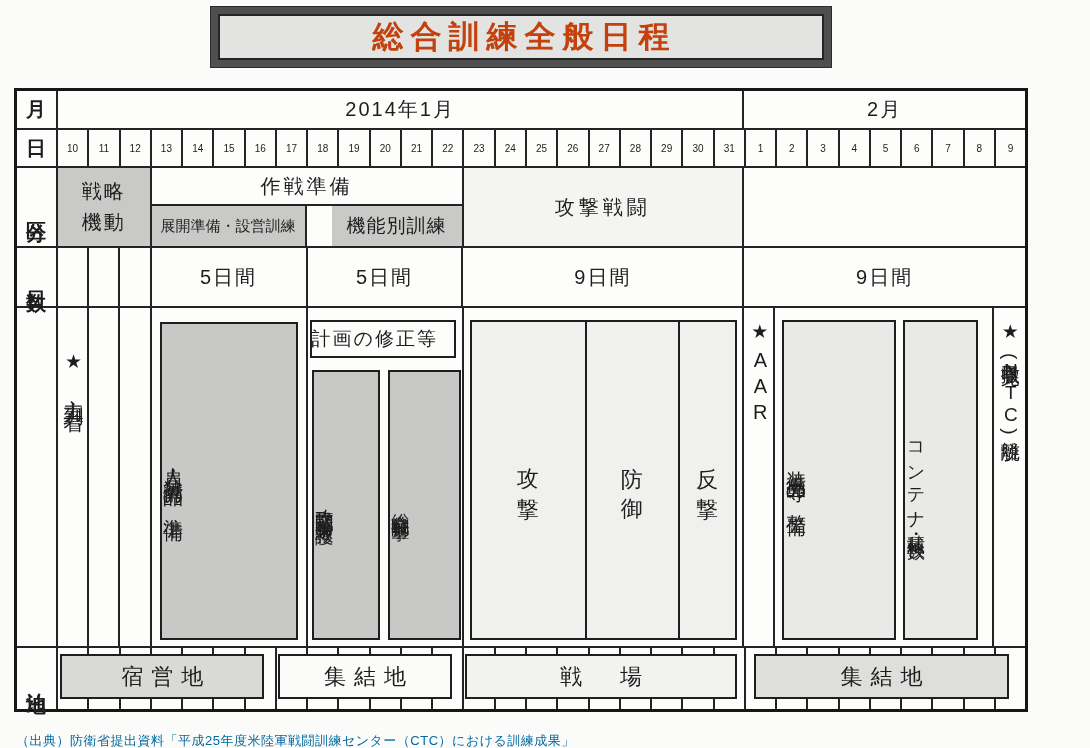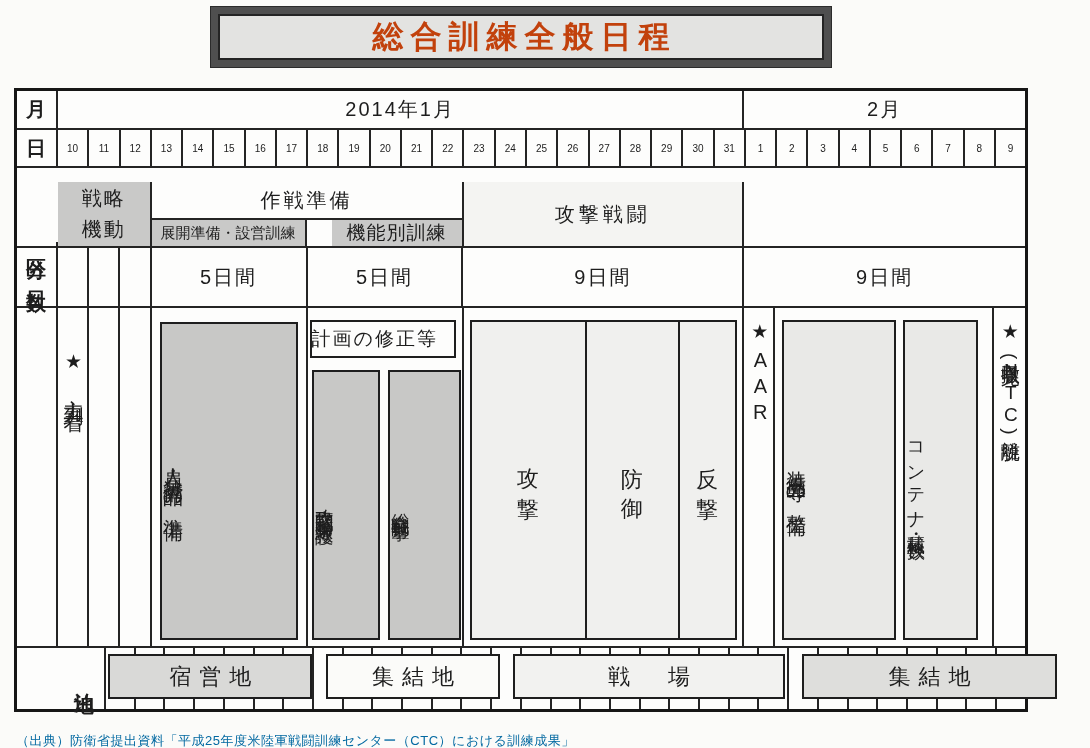--- a/index.html
+++ b/index.html
@@ -24,21 +24,21 @@
   }
 
   
   :root { --cw: calc(967px / 31); --line:#242424; }
   .gantt {
     position:absolute; left:14px; top:88px; width:1014px; height:624px;
     border:3px solid #161616; background:#fdfdfc;
     display:flex; flex-direction:column;
   }
   .row { display:flex; width:100%; border-bottom:2px solid var(--line); }
-  .row:last-child { border-bottom:none;padding-left:48px; }
+  .row:last-child { border-bottom:none; }
   .label-cell {
     width:41px; flex:0 0 41px; border-right:2px solid var(--line);
     display:flex; align-items:center; justify-content:center;
     font-size:20px; font-weight:bold; letter-spacing:1px;
   }
   .vlabel { writing-mode:vertical-rl; text-orientation:upright; line-height:1; letter-spacing:2px; }
   .row-content { position:relative; flex:1; display:flex; }
 
   
   .row-month { height:39px; }
@@ -48,21 +48,21 @@
 
   
   .row-day { height:38px; }
   .day-cell {
     flex:1 1 0; border-right:2px solid var(--line);
     display:flex; align-items:center; justify-content:center; font-size:10px;
   }
   .day-cell:last-child { border-right:none; }
 
   
-  .row-cat { height:80px;align-items:flex-end; }
+  .row-cat { height:80px; }
   .cat-cell { display:flex; align-items:center; justify-content:center; font-size:20px; }
   .cat-senryaku {
     width:calc(var(--cw) * 3); border-right:2px solid var(--line);
     background:#c9c9c8; text-align:center;
   }
   .cat-senryaku span { width:48px; line-height:1.55; word-break:break-all; letter-spacing:2px; }
   .cat-group { width:calc(var(--cw) * 10); border-right:2px solid var(--line); display:flex; flex-direction:column; }
   .cat-group-top { height:38px; border-bottom:2px solid var(--line); display:flex; align-items:center; justify-content:center; font-size:20px; letter-spacing:3px; }
   .cat-group-bottom { flex:1; display:flex;gap:25px; }
   .cat-tenkai { width:50%; border-right:2px solid var(--line); background:#c9c9c8; font-size:15px; letter-spacing:0; }

